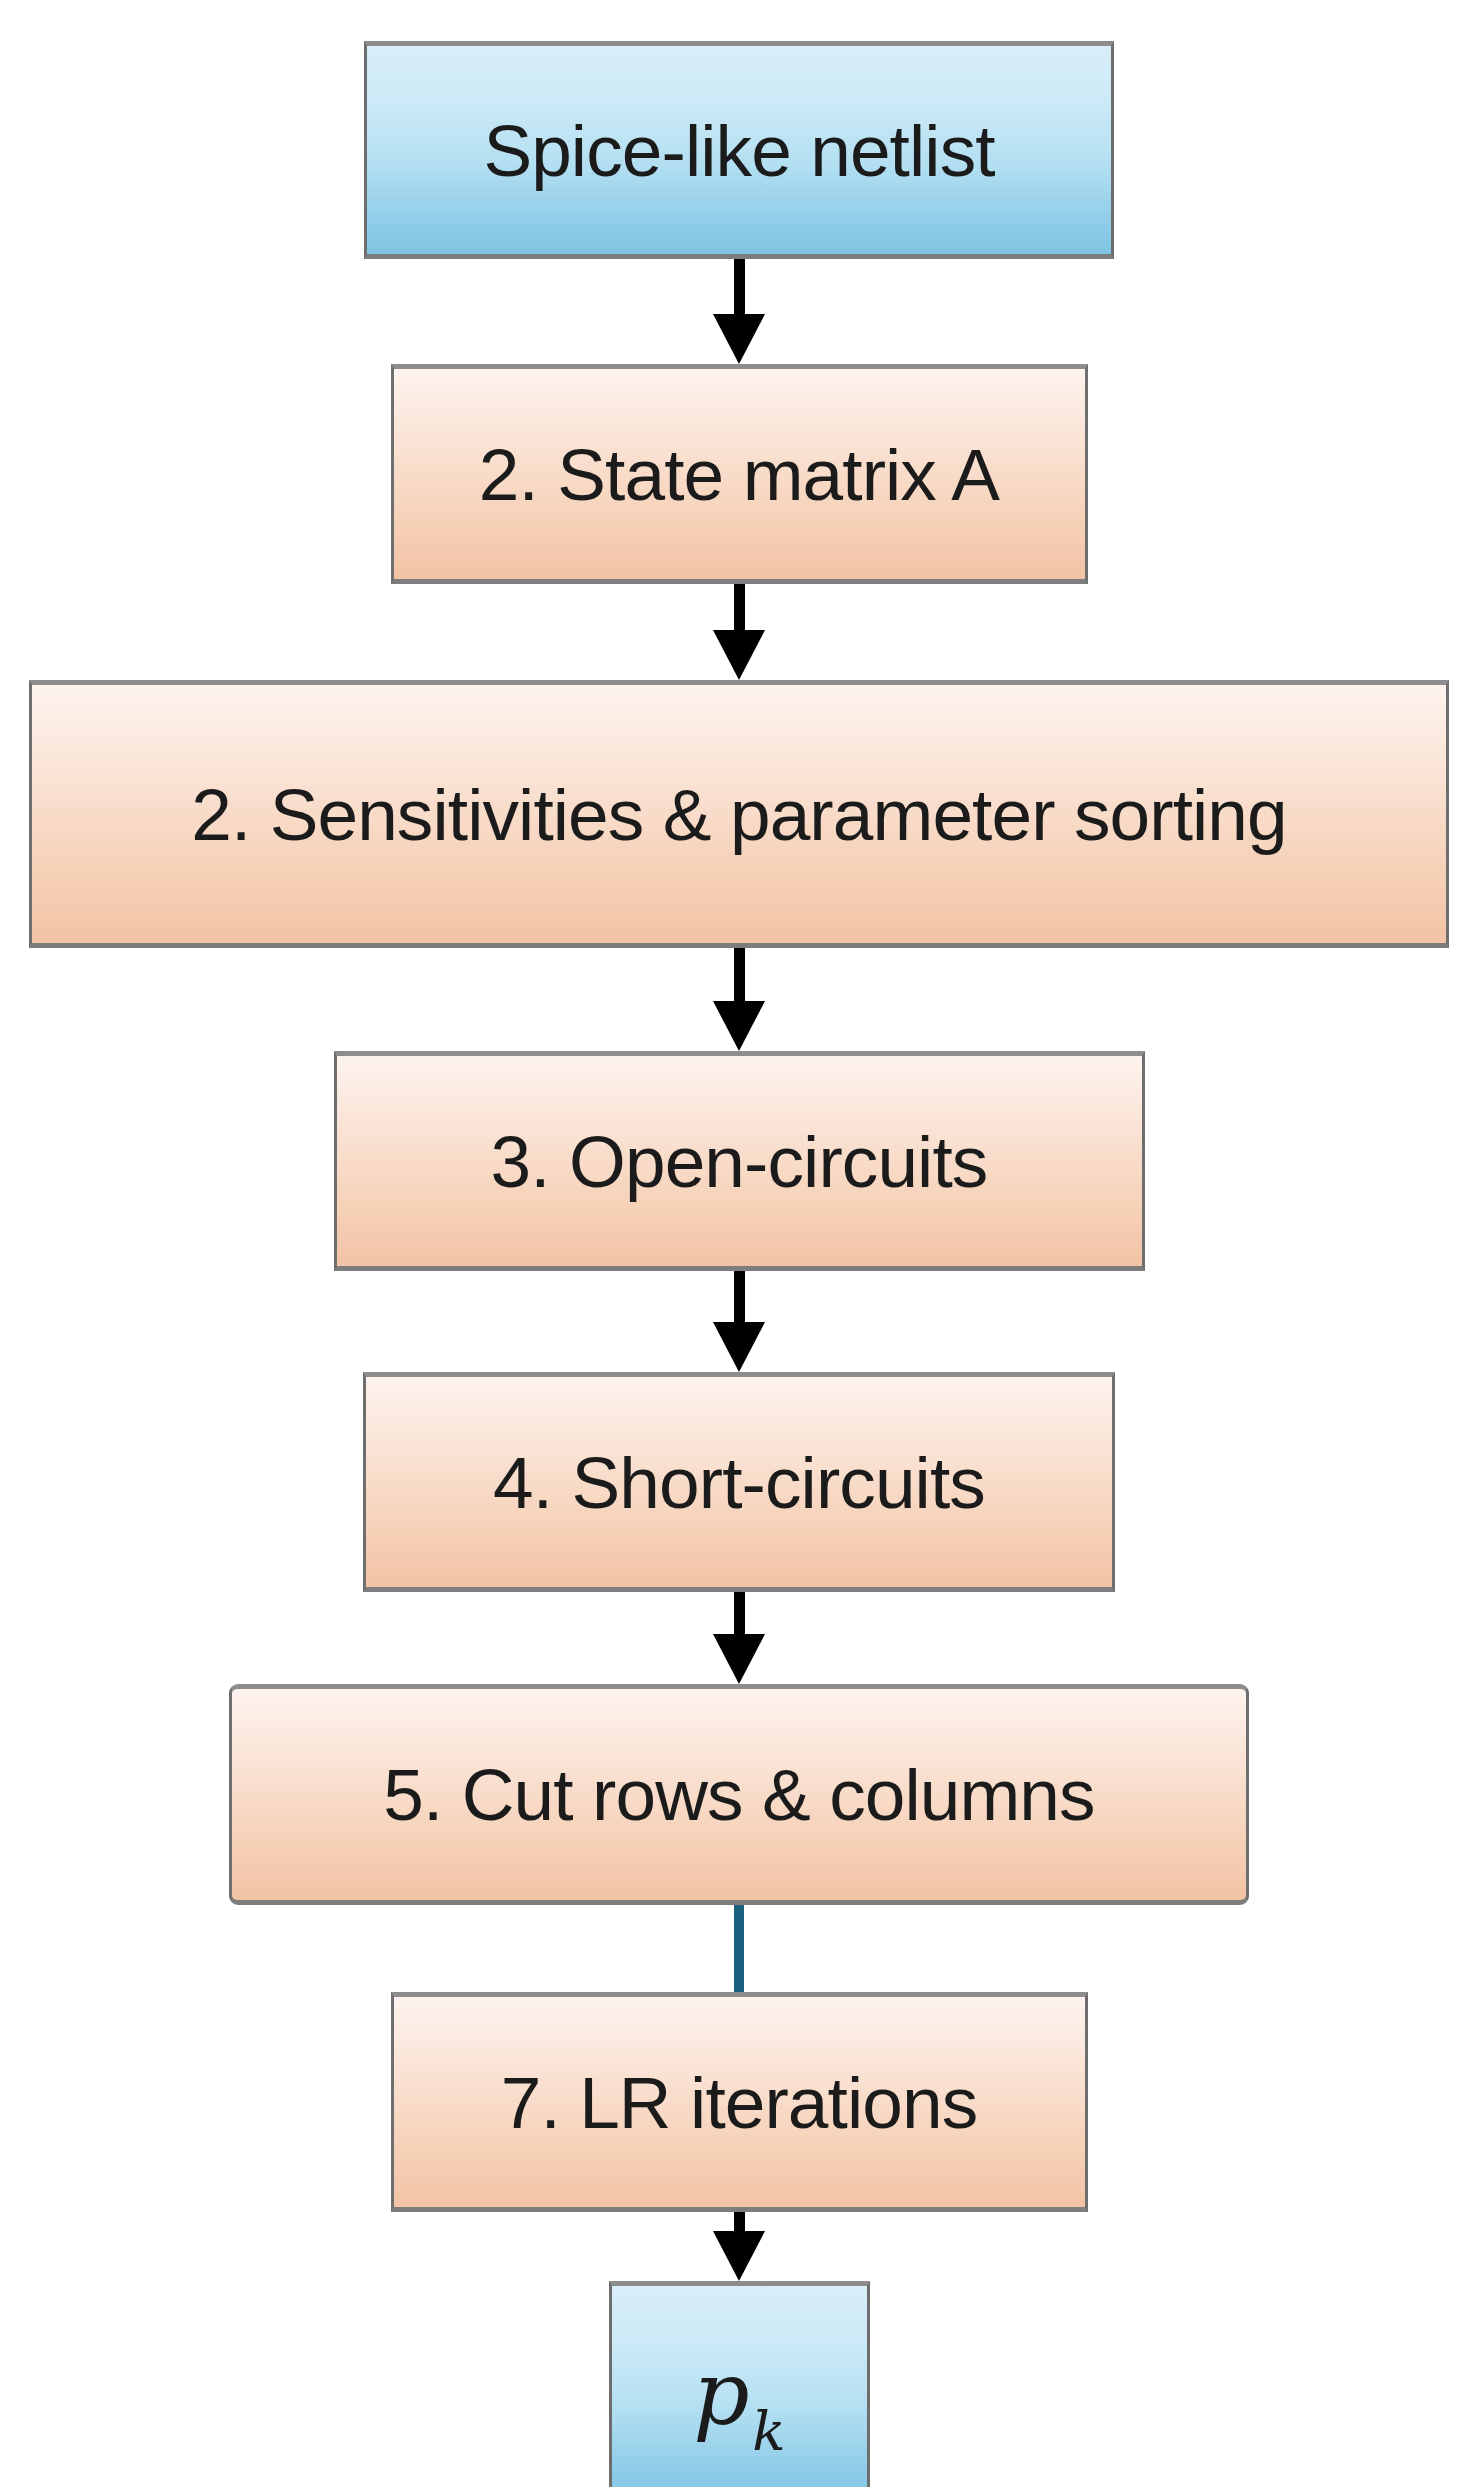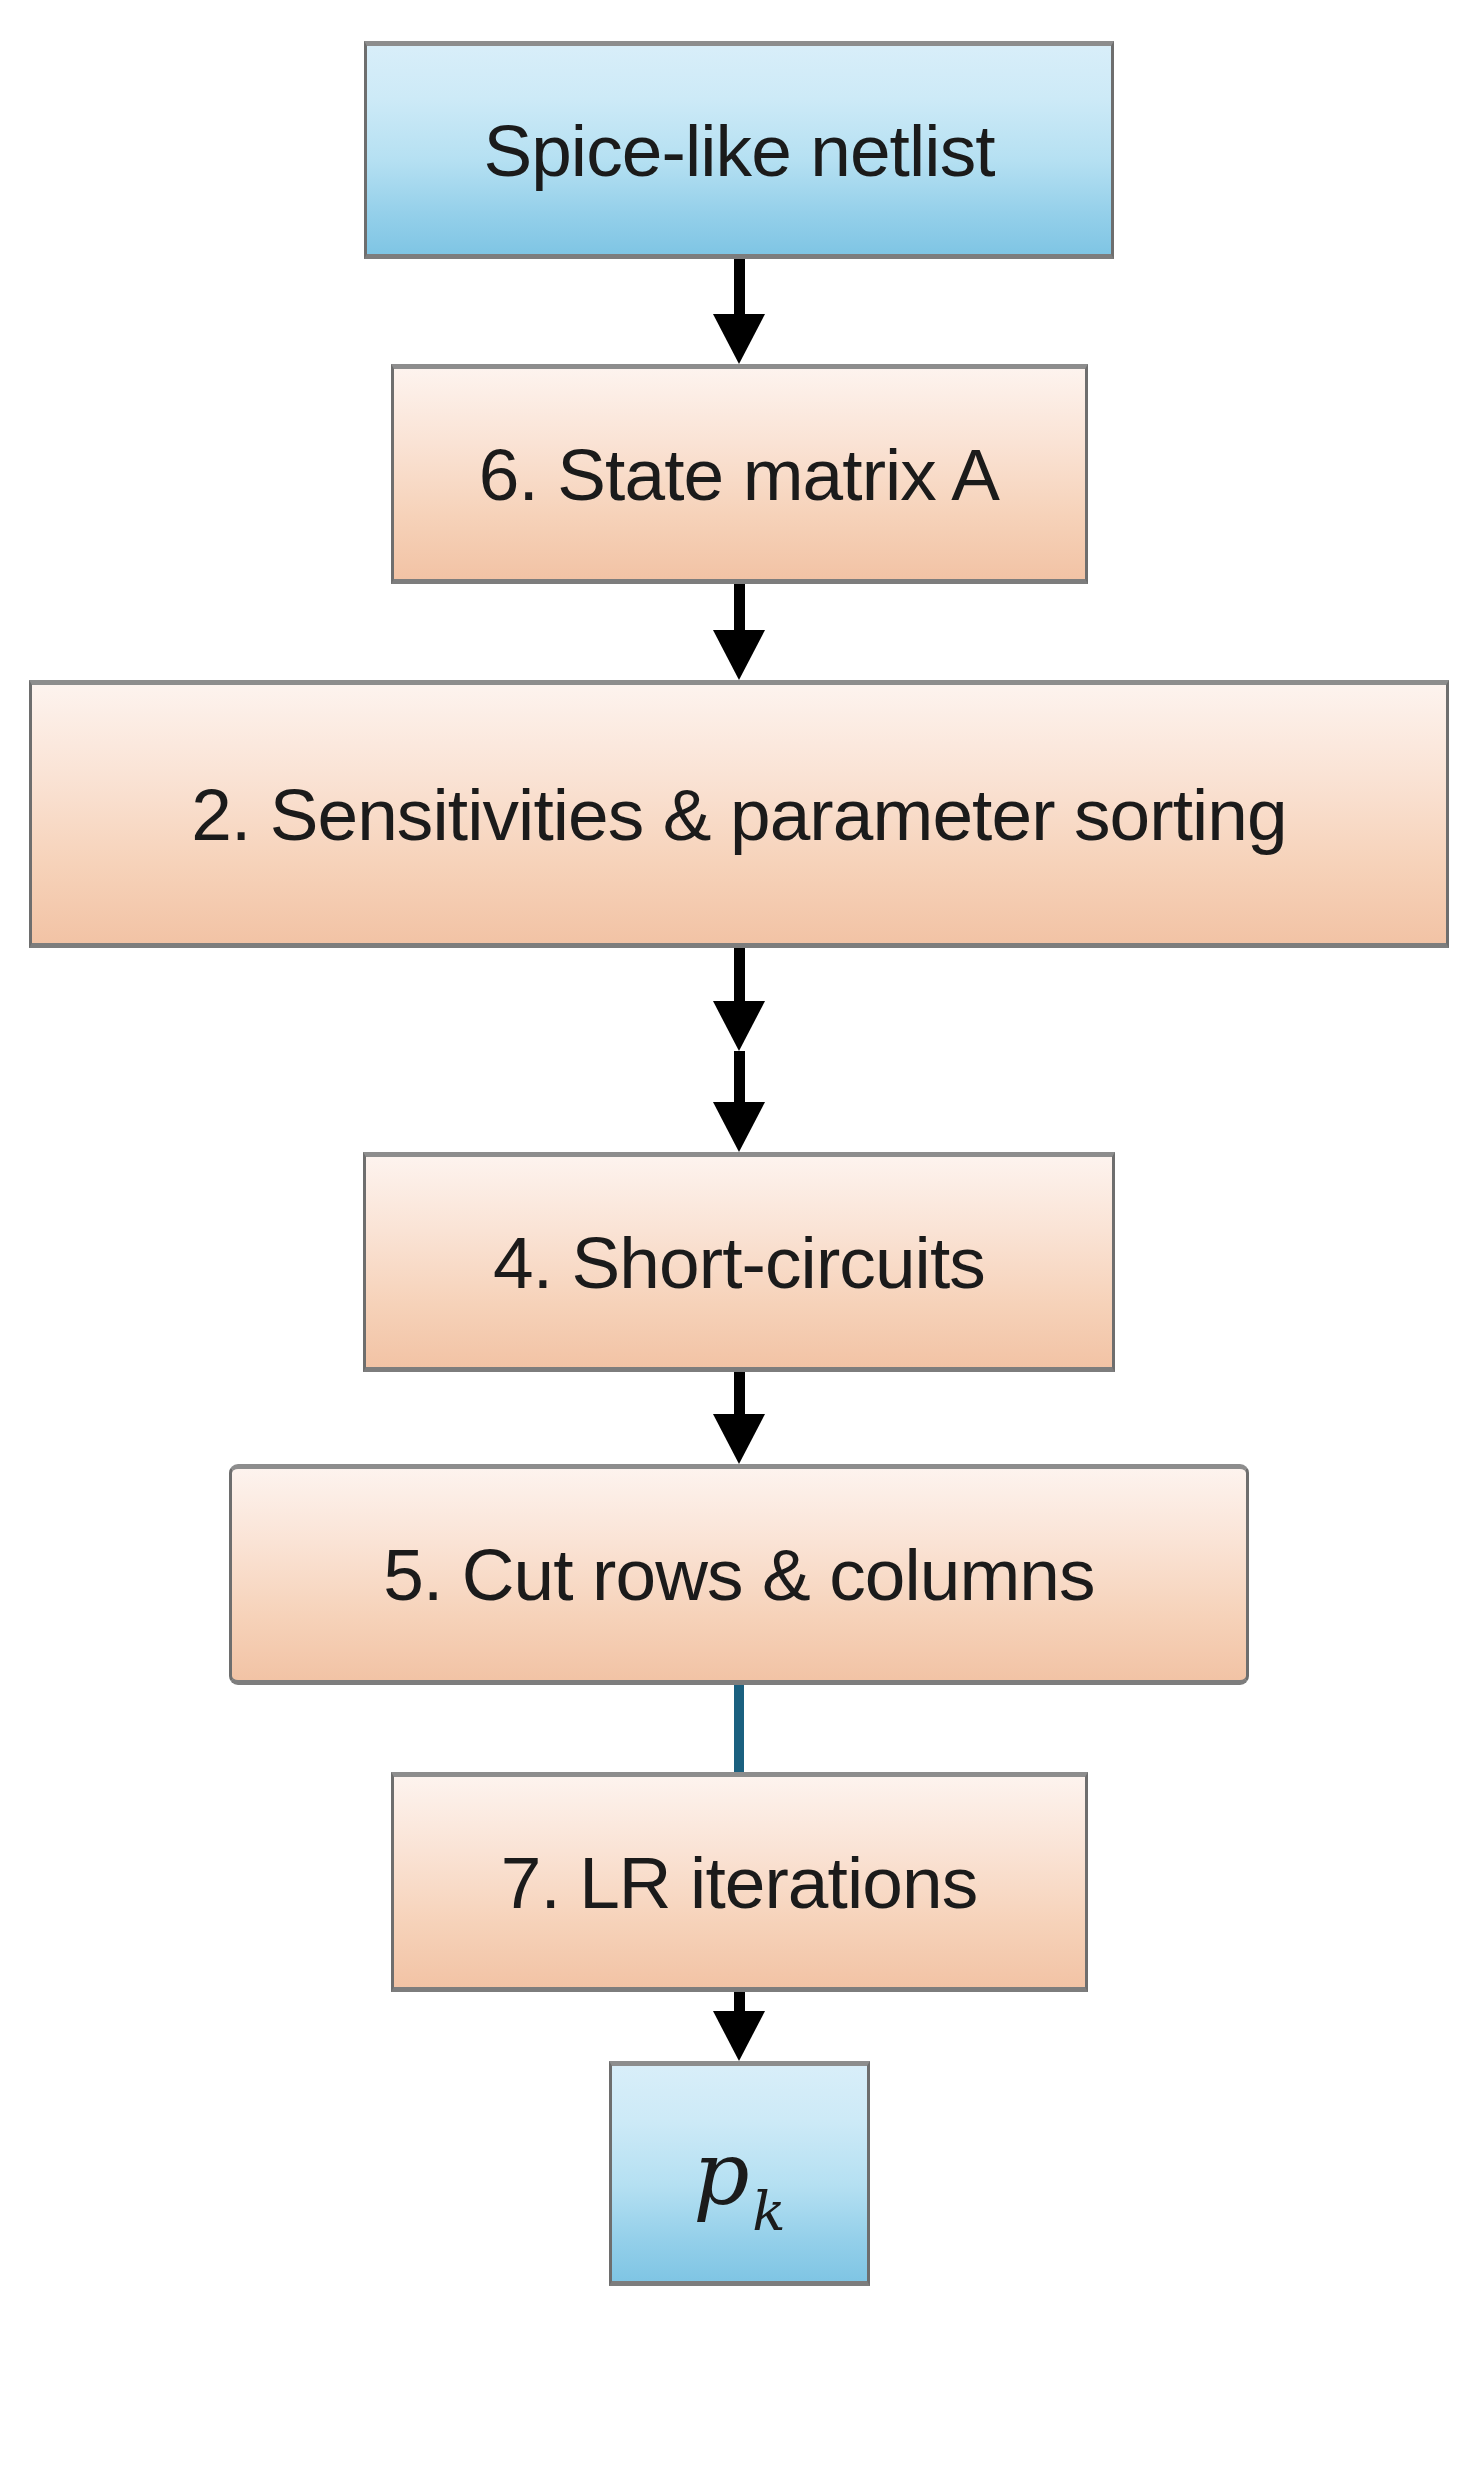--- a/index.html
+++ b/index.html
@@ -108,37 +108,40 @@
   <div class="node blue n1">
     <span>Spice-like netlist</span>
   </div>
 
   <div class="conn c1">
     <div class="stem"></div>
     <div class="head"></div>
   </div>
 
   <div class="node orange n2">
-    <span>6. State matrix A</span>
+    <span>2. State matrix A</span>
   </div>
 
   <div class="conn c2">
     <div class="stem"></div>
     <div class="head"></div>
   </div>
 
   <div class="node orange n3">
     <span>2. Sensitivities &amp; parameter sorting</span>
   </div>
 
   <div class="conn c3">
     <div class="stem"></div>
     <div class="head"></div>
   </div>
 
+  <div class="node orange n4">
+    <span>3. Open-circuits</span>
+  </div>
 
   <div class="conn c4">
     <div class="stem"></div>
     <div class="head"></div>
   </div>
 
   <div class="node orange n5">
     <span>4. Short-circuits</span>
   </div>
 

